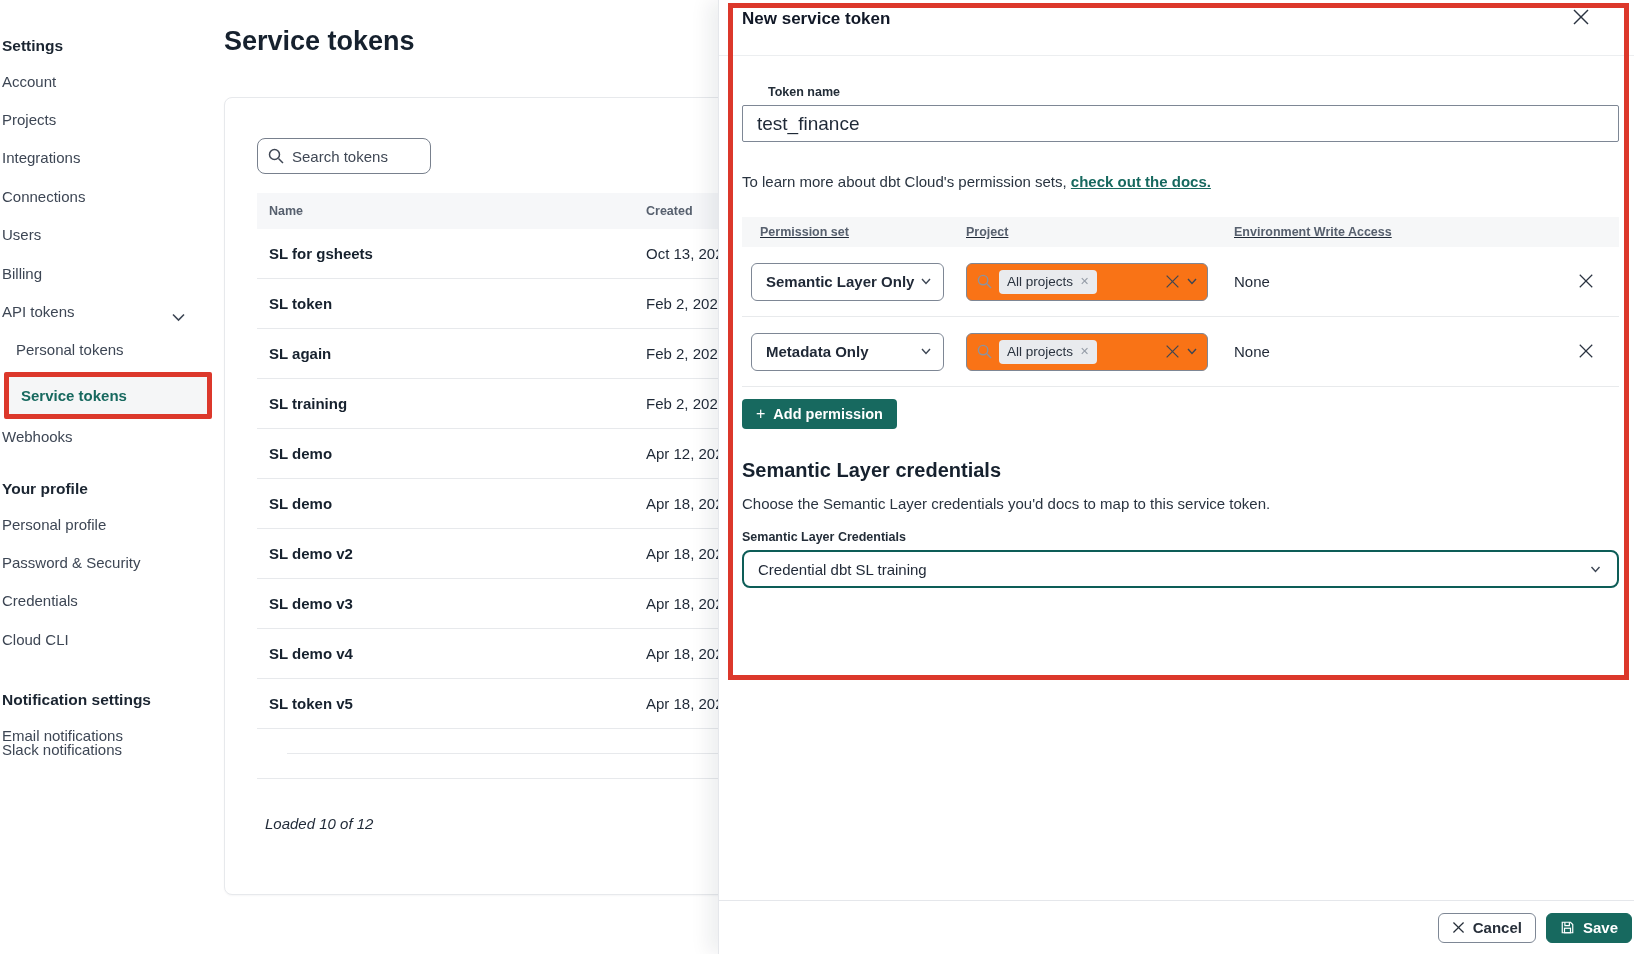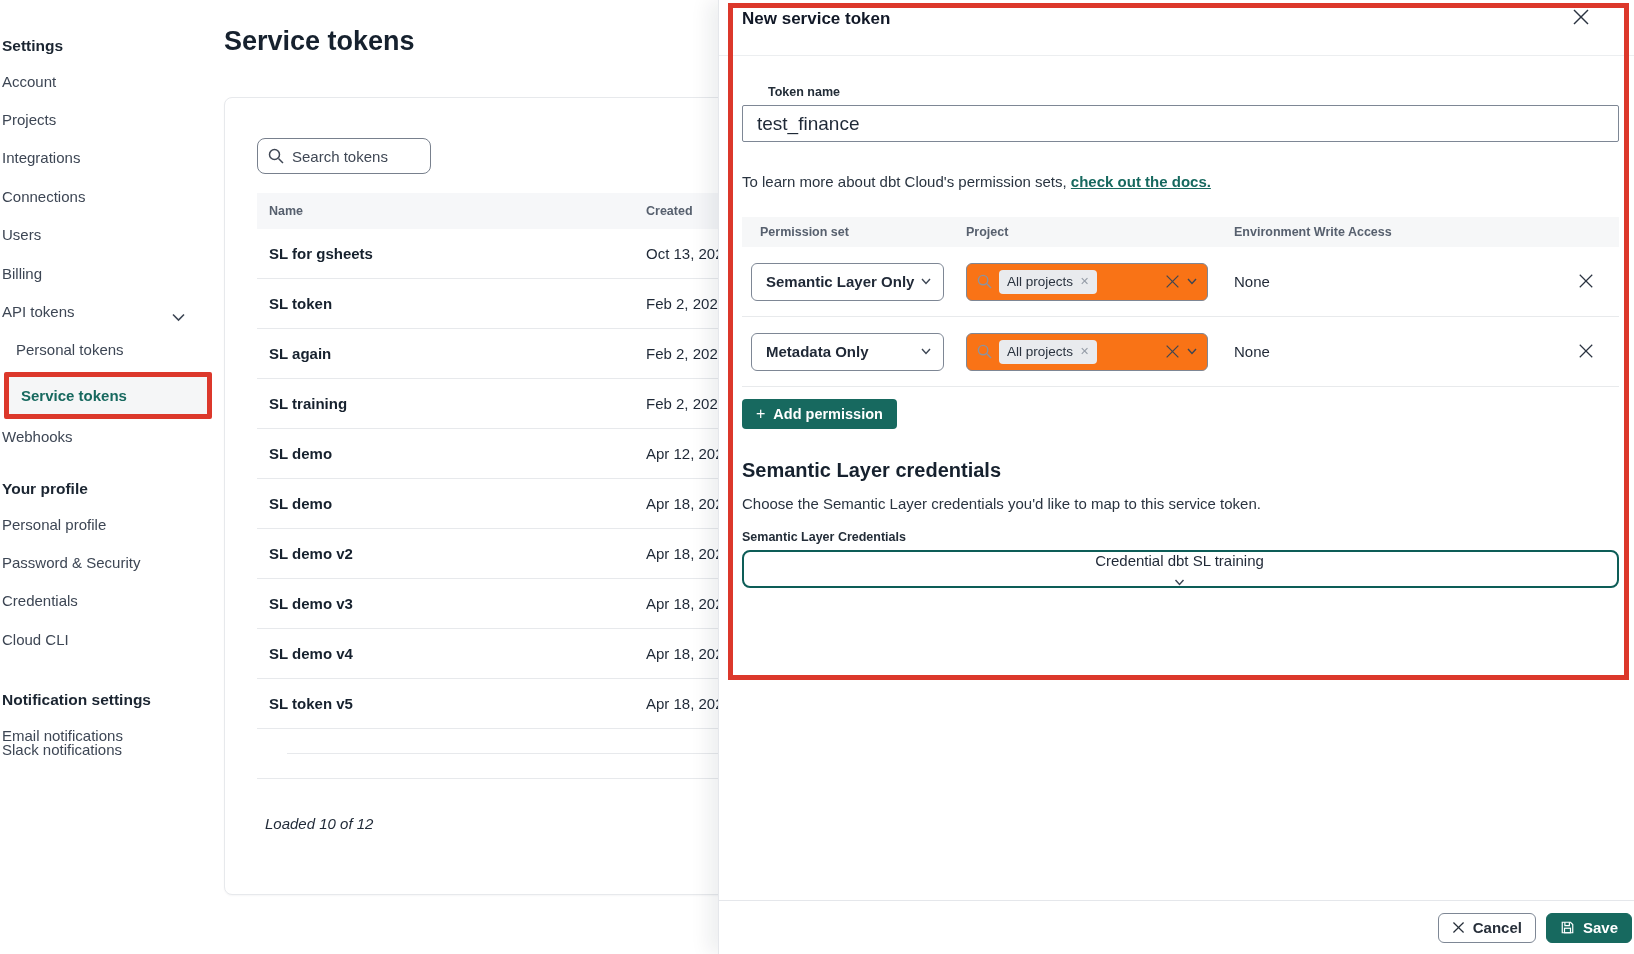--- a/index.html
+++ b/index.html
@@ -52,21 +52,21 @@
   .drawer-close { position:absolute; left:852px; top:8px; width:20px; height:20px; }
   .drawer-body { position:absolute; left:23px; top:56px; width:877px; }
 
   .field-label { font-size:12.5px; font-weight:700; color:#232d38; }
   .lbl-token { margin-top:29px;margin-left:26px; }
   .text-input { margin-top:6px; width:877px; height:37px; border:1px solid #7e8795; border-radius:2px;
     padding:0 14px; font-size:19px; color:#1f2937; font-family:"Liberation Sans","DejaVu Sans",sans-serif; outline:none; background:#fff; }
   .docs { margin-top:31px; font-size:15px; color:#2a3440; }
   .docs-link { color:#17695F; font-weight:600; text-decoration:underline; cursor:pointer; }
 
-  .perm-head { margin-top:27px; height:30px; background:#f6f7f8; display:flex; align-items:center; }
+  .perm-head { margin-top:27px; height:30px; background:#f6f7f8; display:flex; align-items:center;text-decoration:underline; }
   .ph { font-size:12.5px; font-weight:700; color:#57606e; }
   .c1 { width:224px; } .c2 { width:268px; } .c3 { flex:1; } .c4 { width:50px; display:flex; justify-content:flex-end; }
   .ph.c1 { padding-left:18px; }
   .perm-row { display:flex; align-items:center; height:70px; border-bottom:1px solid #e8eaec; }
   .select { margin-left:9px; width:193px; height:38px; border:1px solid #7e8795; border-radius:6px; background:#fff;
     display:flex; align-items:center; justify-content:space-between; padding:0 12px 0 14px; cursor:pointer; }
   .select .sel-txt { font-size:15px; font-weight:700; color:#1f2836;text-align:right; }
   .select svg, .combo .cv { color:#3d4654; }
   .combo { width:242px; height:38px; border:1px solid #7e8795; border-radius:6px; background:#f97316;
     display:flex; align-items:center; padding:0 10px 0 10px; gap:7px; cursor:text; }
@@ -81,21 +81,21 @@
   .add-perm { margin-top:12px; height:30px; background:#17695F; color:#ffffff; border:none; border-radius:4px;
     display:inline-flex; align-items:center; gap:8px; padding:0 14px; cursor:pointer;
     font-family:"Liberation Sans","DejaVu Sans",sans-serif; }
   .add-perm .plus { font-size:16px; font-weight:400; line-height:1; margin-top:-1px; }
   .add-perm .ap-label { font-size:14.5px; font-weight:700; }
 
   .cred-heading { margin-top:30px; font-size:20px; font-weight:700; color:#16212e; }
   .cred-desc { margin-top:13px; font-size:15px; color:#2a3440; }
   .lbl-cred { margin-top:18px; }
   .cred-select { margin-top:6px; width:877px; height:38px; border:2px solid #0d5d57; border-radius:8px; background:#fff;
-    display:flex; align-items:center; justify-content:space-between; padding:0 16px 0 14px; cursor:pointer;flex-direction:column; }
+    display:flex; align-items:center; justify-content:space-between; padding:0 16px 0 14px; cursor:pointer; }
   .cred-select .sel-txt { font-size:15px; color:#1f2836; }
   .cred-select svg { color:#3d4654; }
 
   .drawer-footer { position:absolute; left:0; bottom:0; width:100%; height:54px; border-top:1px solid #e5e7eb;
     display:flex; align-items:center; justify-content:flex-end; gap:10px; padding-right:2px; background:#fff; }
   .btn { height:30px; border-radius:6px; display:inline-flex; align-items:center; gap:8px; padding:0 13px;
     font-size:15px; font-weight:600; cursor:pointer; font-family:"Liberation Sans","DejaVu Sans",sans-serif; }
   .btn-cancel { background:#ffffff; border:1px solid #7e8795; color:#272f3a; }
   .btn-save { background:#17695F; border:1px solid #17695F; color:#ffffff; }
 </style>
@@ -305,21 +305,21 @@
           </button>
         </div>
       </div>
 
       <button class="add-perm">
         <span class="plus">+</span>
         <span class="ap-label">Add permission</span>
       </button>
 
       <h2 class="cred-heading">Semantic Layer credentials</h2>
-      <p class="cred-desc">Choose the Semantic Layer credentials you'd like to map to this service token.</p>
+      <p class="cred-desc">Choose the Semantic Layer credentials you'd docs to map to this service token.</p>
       <div class="field-label lbl-cred">Semantic Layer Credentials</div>
       <div class="cred-select">
         <span class="sel-txt">Credential dbt SL training</span>
         <svg width="11" height="7" viewBox="0 0 10 7" fill="none" stroke="currentColor" stroke-width="1.4">
             <polyline points="1,1 5,5.5 9,1"></polyline>
           </svg>
       </div>
     </div>
 
     <div class="drawer-footer">

